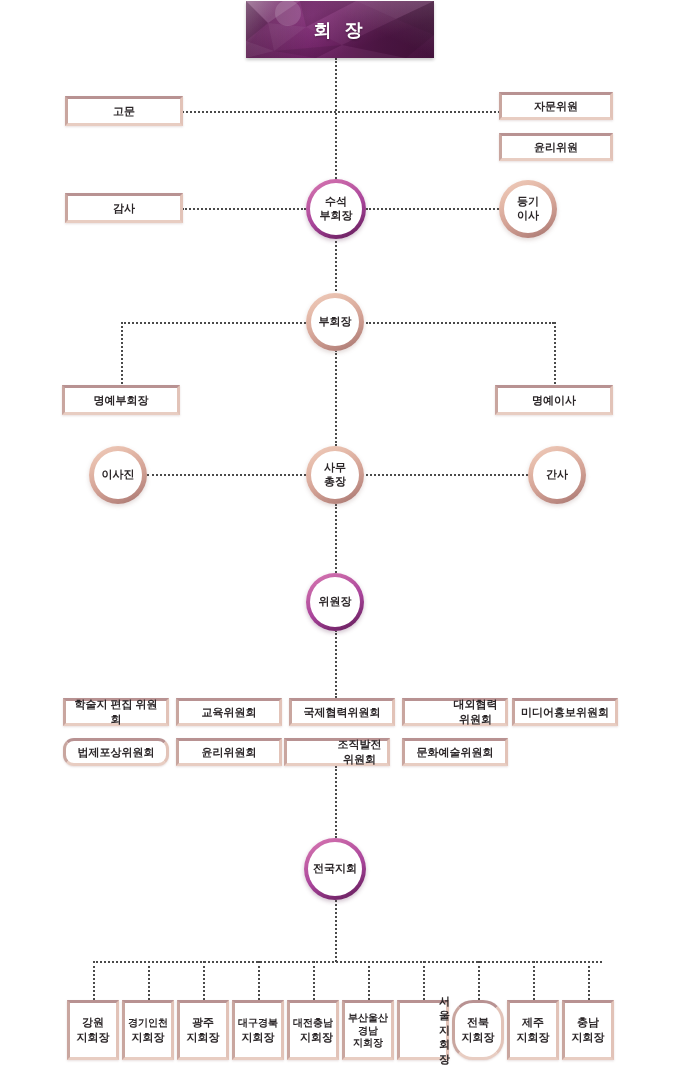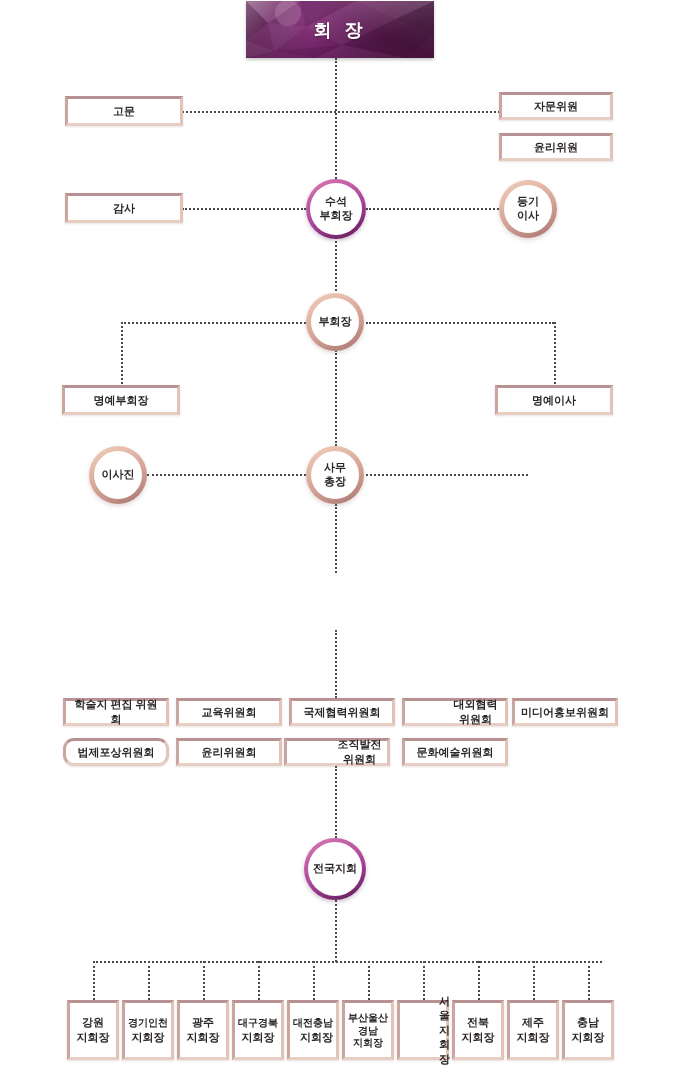--- a/index.html
+++ b/index.html
@@ -254,21 +254,31 @@
 
   <div class="circle rose" style="left:306px; top:446px; width:58px; height:58px;">
     <span class="ring"></span>
     <span class="inner" style="inset:5px;"></span>
     <span class="txt">
       <span>사무</span><br>
       <span>총장</span>
     </span>
   </div>
 
-
+  <div class="circle rose" style="left:528px; top:446px; width:58px; height:58px;">
+    <span class="ring"></span>
+    <span class="inner" style="inset:5px;"></span>
+    <span class="txt">간사</span>
+  </div>
+
+  <div class="circle purple" style="left:306px; top:573px; width:58px; height:58px;">
+    <span class="ring"></span>
+    <span class="inner" style="inset:4px;"></span>
+    <span class="txt">위원장</span>
+  </div>
 
   <div class="box" style="left:63px; top:698px; width:106px; height:28px;align-items:center;">
     <span class="txt">학술지 편집 위원회</span>
   </div>
   <div class="box" style="left:176px; top:698px; width:106px; height:28px;">
     <span class="txt">교육위원회</span>
   </div>
   <div class="box" style="left:289px; top:698px; width:106px; height:28px;">
     <span class="txt">국제협력위원회</span>
   </div>
@@ -334,21 +344,21 @@
       <span style="font-size:10px;">경남</span><br>
       <span style="font-size:10px;">지회장</span>
     </span>
   </div>
   <div class="box" style="left:397px; top:1000px; width:52px; height:60px;padding-left:39px;">
     <span class="txt">
       <span>서울</span><br>
       <span>지회장</span>
     </span>
   </div>
-  <div class="box" style="left:452px; top:1000px; width:52px; height:60px;">
+  <div class="box" style="left:452px; top:1000px; width:52px; height:60px;border-radius:21px;">
     <span class="txt">
       <span>전북</span><br>
       <span>지회장</span>
     </span>
   </div>
   <div class="box" style="left:507px; top:1000px; width:52px; height:60px;">
     <span class="txt">
       <span>제주</span><br>
       <span>지회장</span>
     </span>

